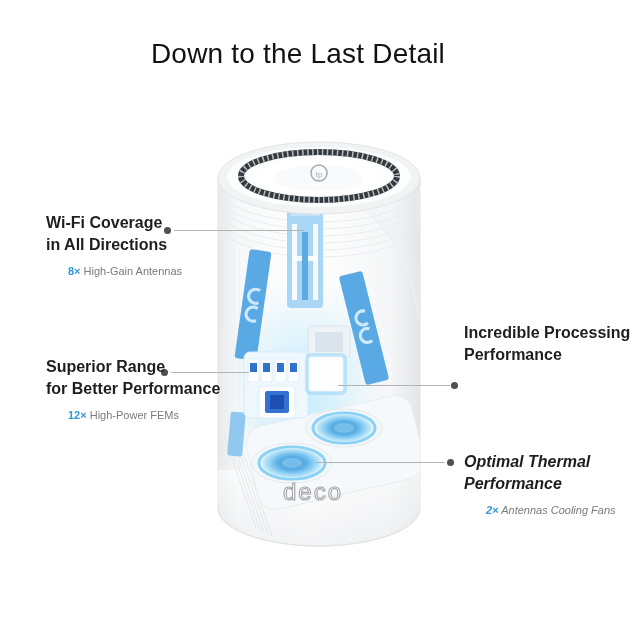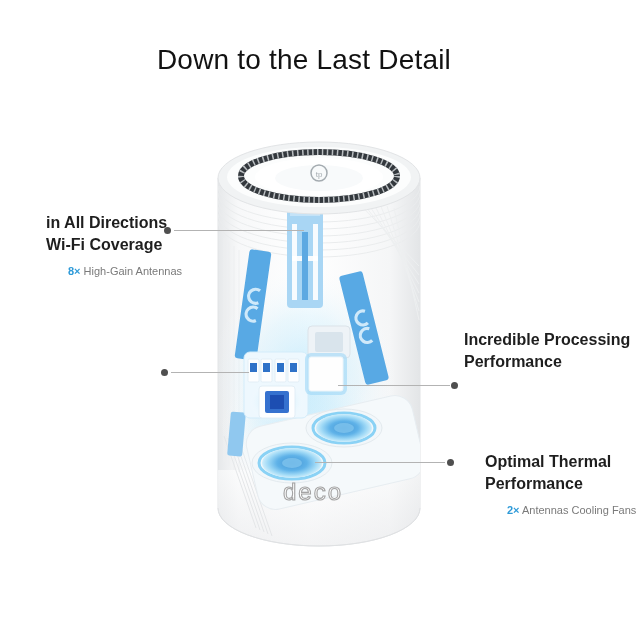--- a/index.html
+++ b/index.html
@@ -9,21 +9,21 @@
     --connector-line:#B3B3B3;
     --connector-dot:#4F4F4F;
     --page-bg:#FFFFFF;
   }
   html,body{margin:0;padding:0;background:#fff;}
   .canvas{
     position:relative;width:640px;height:640px;background:var(--page-bg);
     font-family:"Liberation Sans", sans-serif;overflow:hidden;
   }
   .title{
-    position:absolute;top:28px;left:0;width:576px;margin:16px;
+    position:absolute;top:28px;left:0;width:576px;margin:10px;
     text-align:center;font-size:28px;font-weight:500;letter-spacing:.2px;
     color:#121212;
   }
   .device-svg{position:absolute;left:0;top:0;width:640px;height:640px;}
   .callout{position:absolute;white-space:nowrap;}
   .callout-title{font-size:16px;font-weight:bold;color:var(--heading-text);line-height:22px;}
   .callout-title span{display:block;}
   .callout-spec{margin-top:6px;font-size:11px;line-height:18px;color:var(--spec-text);margin-left:22px;}
   .callout-spec .hl{color:var(--accent-blue);font-weight:bold;}
   .connector{position:absolute;height:7px;}
@@ -206,35 +206,42 @@
     <div class="line" style="left:0;width:112px;"></div>
     <div class="dot" style="left:113px;"></div>
   </div>
   <div class="connector" style="left:315px;top:459px;width:140px;">
     <div class="line" style="left:0;width:130px;"></div>
     <div class="dot" style="left:132px;"></div>
   </div>
 
   <div class="callout" style="left:46px;top:212px;">
     <div class="callout-title">
+      <span>Wi-Fi Coverage</span>
       <span>in All Directions</span>
-      <span>Wi-Fi Coverage</span>
     </div>
     <div class="callout-spec"><span class="hl">8×</span><span> High-Gain Antennas</span></div>
   </div>
 
-
-  <div class="callout" style="left:464px;top:329px;">
+  <div class="callout" style="left:46px;top:356px;">
+    <div class="callout-title">
+      <span>Superior Range</span>
+      <span>for Better Performance</span>
+    </div>
+    <div class="callout-spec"><span class="hl">12×</span><span> High-Power FEMs</span></div>
+  </div>
+
+  <div class="callout" style="left:464px;top:322px;">
     <div class="callout-title">
       <span>Incredible Processing</span>
       <span>Performance</span>
     </div>
   </div>
 
-  <div class="callout" style="left:485px;top:451px;">
+  <div class="callout" style="left:464px;top:451px;font-style:italic;">
     <div class="callout-title">
       <span>Optimal Thermal</span>
       <span>Performance</span>
     </div>
     <div class="callout-spec"><span class="hl">2×</span><span> Antennas Cooling Fans</span></div>
   </div>
 
 </div>
 
 </body></html>

